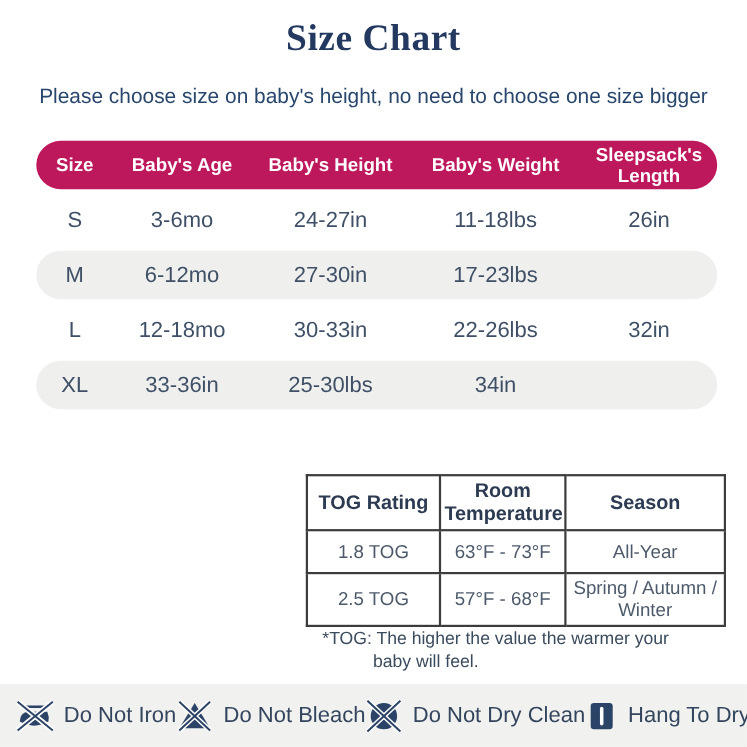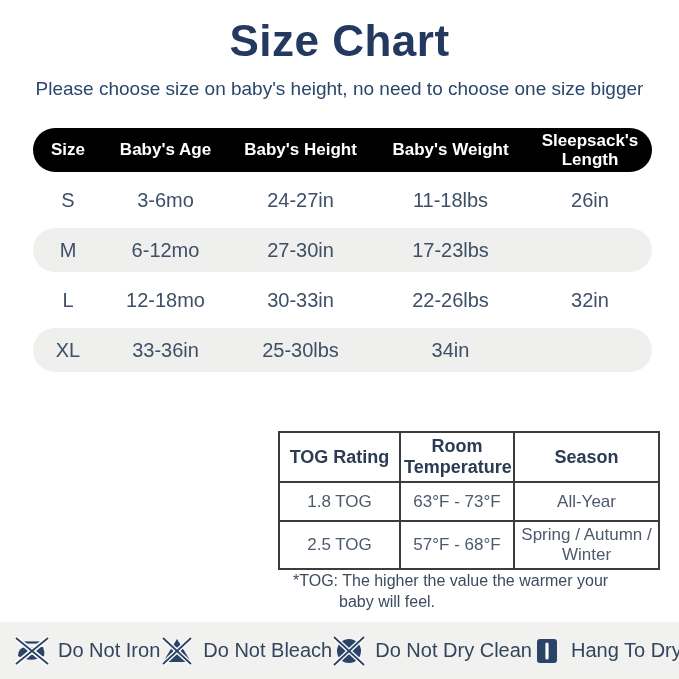--- a/index.html
+++ b/index.html
@@ -1,26 +1,26 @@
 <!DOCTYPE html>
 <html><head>
 <meta charset="utf-8">
 <style>
   html,body{margin:0;padding:0;background:#ffffff;}
   .page{position:relative;width:679px;height:679px;background:#ffffff;overflow:hidden;
         font-family:"Liberation Sans","DejaVu Sans",sans-serif;}
   .title{position:absolute;top:16px;left:0;width:679px;text-align:center;
-         font-size:44px;font-weight:bold;color:#24395f;letter-spacing:0.5px;}
+         font-size:34px;font-weight:bold;color:#24395f;letter-spacing:0.5px;font-family:Liberation Serif, serif;}
   .subtitle{position:absolute;top:78px;left:0;width:679px;text-align:center;
             font-size:19px;color:#29466c;}
   
   .size-table{position:absolute;left:33px;top:128px;width:619px;}
   .srow{display:grid;grid-template-columns:70px 125px 145px 155px 124px;
         align-items:center;height:44px;border-radius:22px;text-align:center;}
-  .srow.head{background:#000000;color:#ffffff;font-weight:bold;font-size:17px;line-height:1.12;}
+  .srow.head{background:#be185d;color:#ffffff;font-weight:bold;font-size:17px;line-height:1.12;}
   .srow.body{margin-top:6px;font-size:20px;color:#3e4f66;}
   .srow.alt{background:#efefee;}
   
   .illus{position:absolute;left:0;top:400px;width:280px;height:235px;}
   
   .tog-table{position:absolute;left:278px;top:431px;border-collapse:collapse;table-layout:fixed;width:380px;}
   .tog-table th,.tog-table td{border:2px solid #3c3c3c;text-align:center;vertical-align:middle;padding:2px 3px;}
   .tog-table th{font-size:18px;font-weight:bold;color:#2c3b52;height:44px;line-height:1.15;}
   .tog-table td{font-size:17px;color:#4d5a6b;line-height:1.15;}
   .tog-table tr.r1 td{height:33px;}

